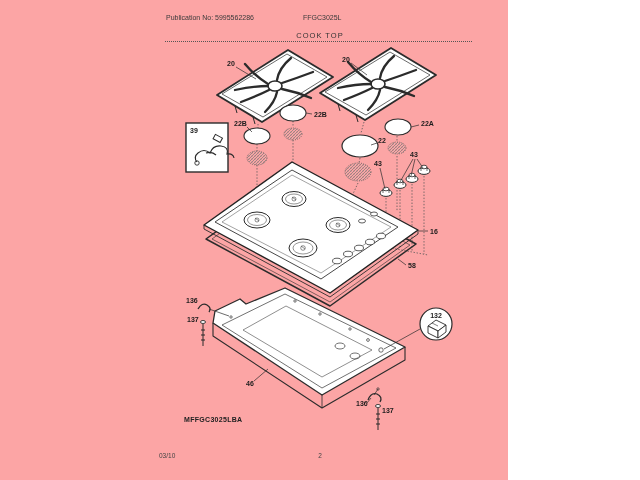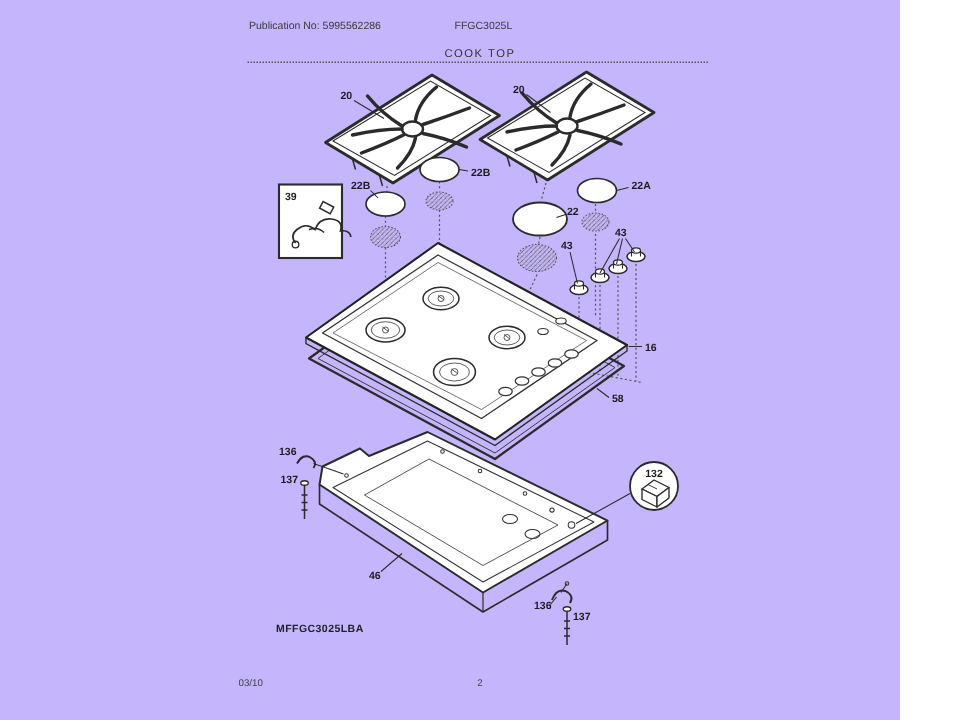--- a/index.html
+++ b/index.html
@@ -1,17 +1,17 @@
 <!DOCTYPE html>
 <html><head>
 <meta charset="utf-8">
 <style>
   html,body{margin:0;padding:0;background:#fff;}
   .page{
-    position:relative;width:600px;height:480px;background:#c4b5fd;overflow:hidden;
+    position:relative;width:508px;height:480px;background:#fca5a5;overflow:hidden;
     font-family:"Liberation Sans",sans-serif;color:#2a2a2a;
   }
   .hdr-pub{position:absolute;left:166px;top:14px;font-size:7px;color:#3a3a3a;}
   .hdr-model{position:absolute;left:303px;top:14px;font-size:7px;color:#3a3a3a;}
   .hdr-title{position:absolute;left:130px;top:31px;width:380px;text-align:center;
     font-size:7.5px;letter-spacing:1px;color:#333;}
   .hdr-rule{position:absolute;left:165px;top:41px;width:307px;border-top:1px dotted #555;}
   .model-label{position:absolute;left:184px;top:416px;font-size:7px;font-weight:bold;color:#222;letter-spacing:.3px;}
   .ftr-date{position:absolute;left:159px;top:452px;font-size:6.5px;color:#444;}
   .ftr-page{position:absolute;left:130px;top:452px;width:380px;text-align:center;font-size:6.5px;color:#444;}

